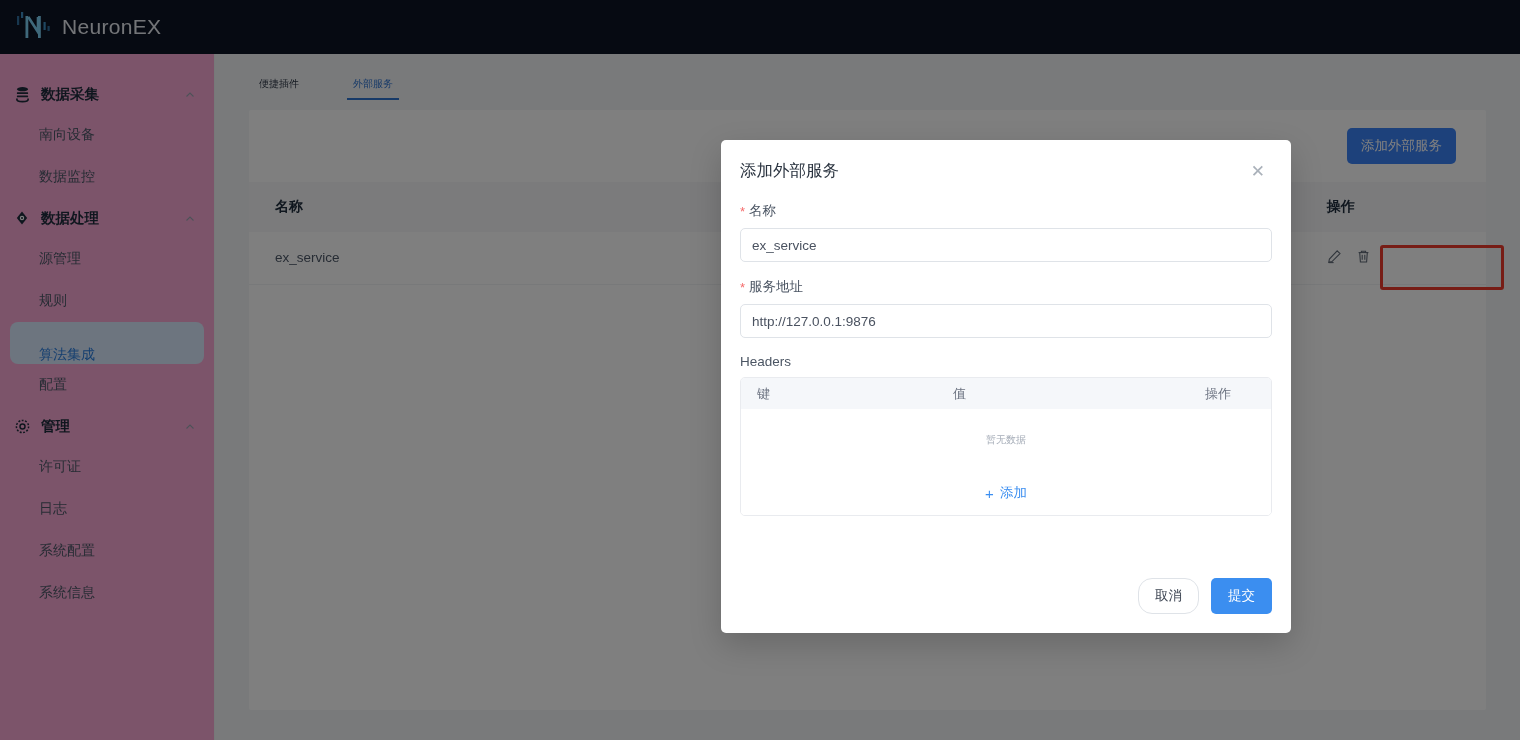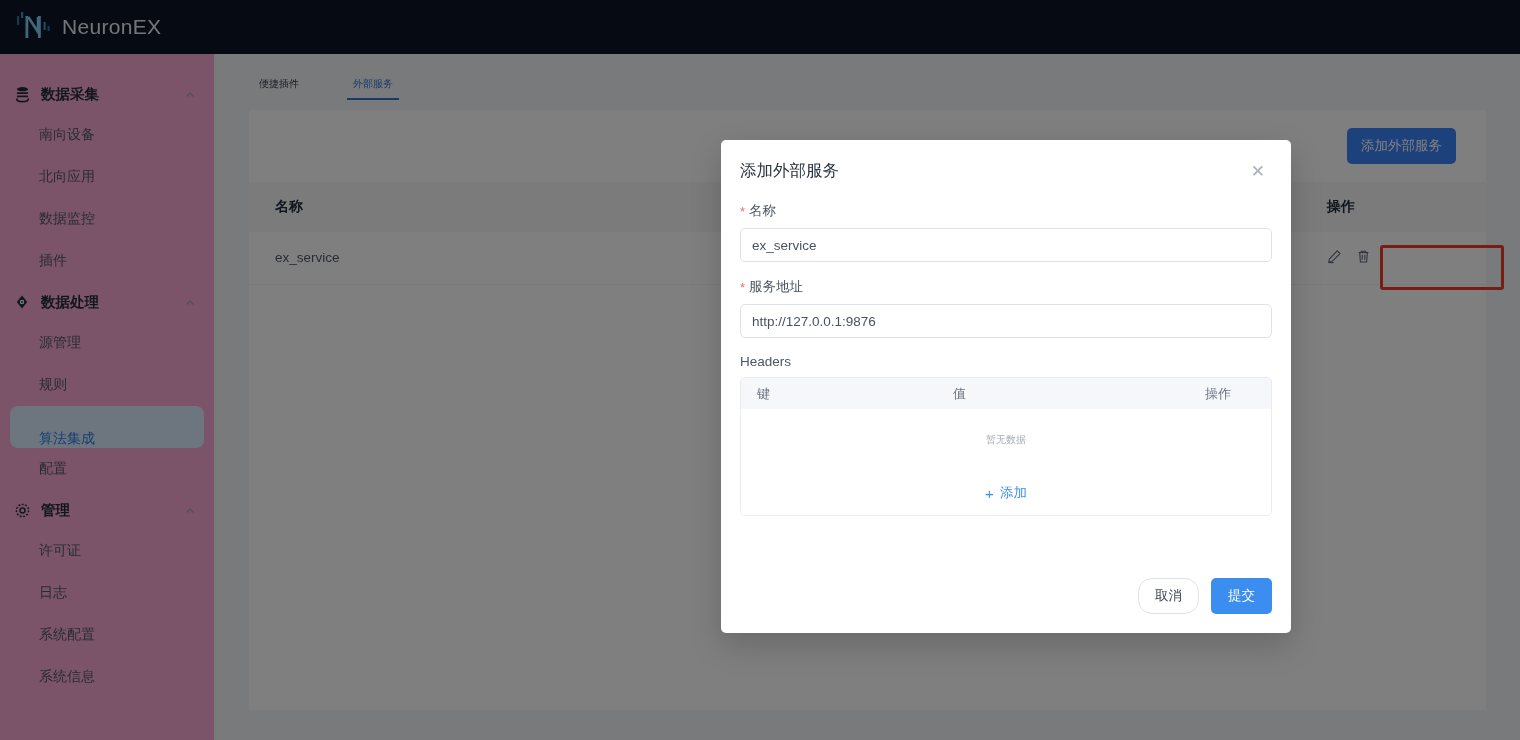--- a/index.html
+++ b/index.html
@@ -246,27 +246,21 @@
       <span class="caret">
         <svg width="12" height="12" viewBox="0 0 12 12" fill="none">
             <path d="M2.5 7.5 L6 4 L9.5 7.5" stroke="#9aa4b0" stroke-width="1.1" fill="none"></path>
           </svg>
       </span>
     </div>
     <div class="menu-item">
       <span>南向设备</span>
     </div>
     <div class="menu-item">
-      <span>北向应用</span>
-    </div>
-    <div class="menu-item">
       <span>数据监控</span>
-    </div>
-    <div class="menu-item">
-      <span>插件</span>
     </div>
 
     <div class="menu-group-title">
       <span class="gicon">
         <svg width="18" height="18" viewBox="0 0 18 18" fill="none">
           <path d="M9 2.4 L14.2 9 L9 15.6 L3.8 9 Z" fill="#1f2d3d"></path>
           <circle cx="9" cy="9" r="2.2" fill="#ffffff"></circle>
           <circle cx="9" cy="9" r="1" fill="#1f2d3d"></circle>
         </svg>
       </span>

